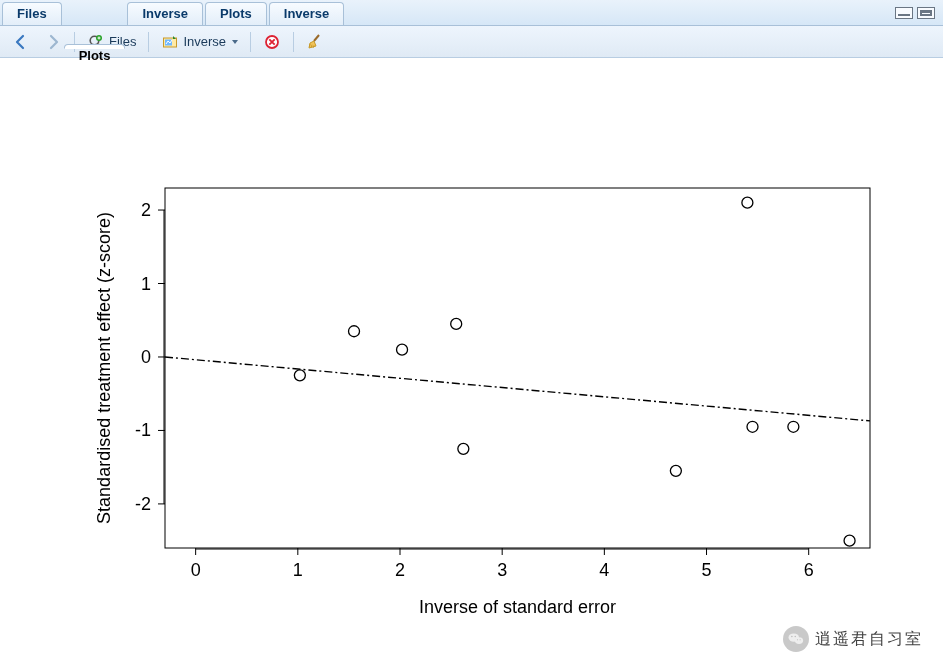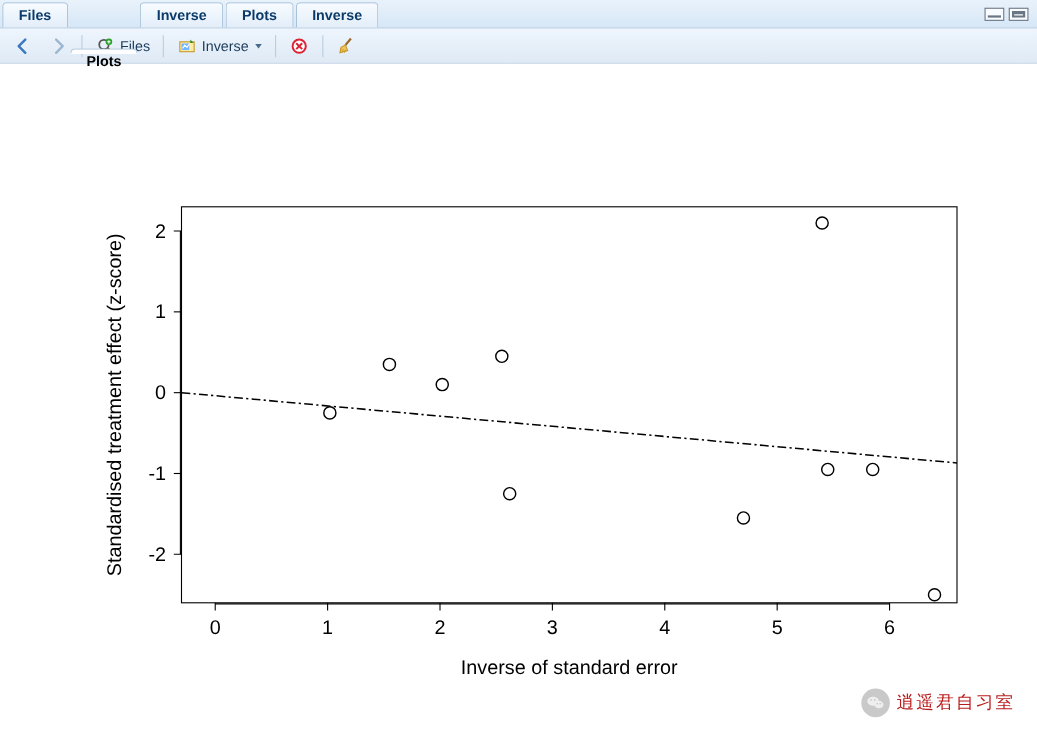--- a/index.html
+++ b/index.html
@@ -110,21 +110,21 @@
   .plot-pane svg { display:block; }
 
   
   .watermark {
     position:absolute;
     right:20px;
     bottom:20px;
     display:flex;
     align-items:center;
     gap:6px;
-    color:#b91c1c;
+    color:#404040;
     font-size:16px;
     letter-spacing:2px;
     font-family: "Microsoft YaHei", sans-serif;
     pointer-events:none;
   }
   .watermark .wm-ico{
     width:26px;height:26px;border-radius:13px;
     background:#c9c9c9;display:inline-flex;align-items:center;justify-content:center;
   }
 </style>

